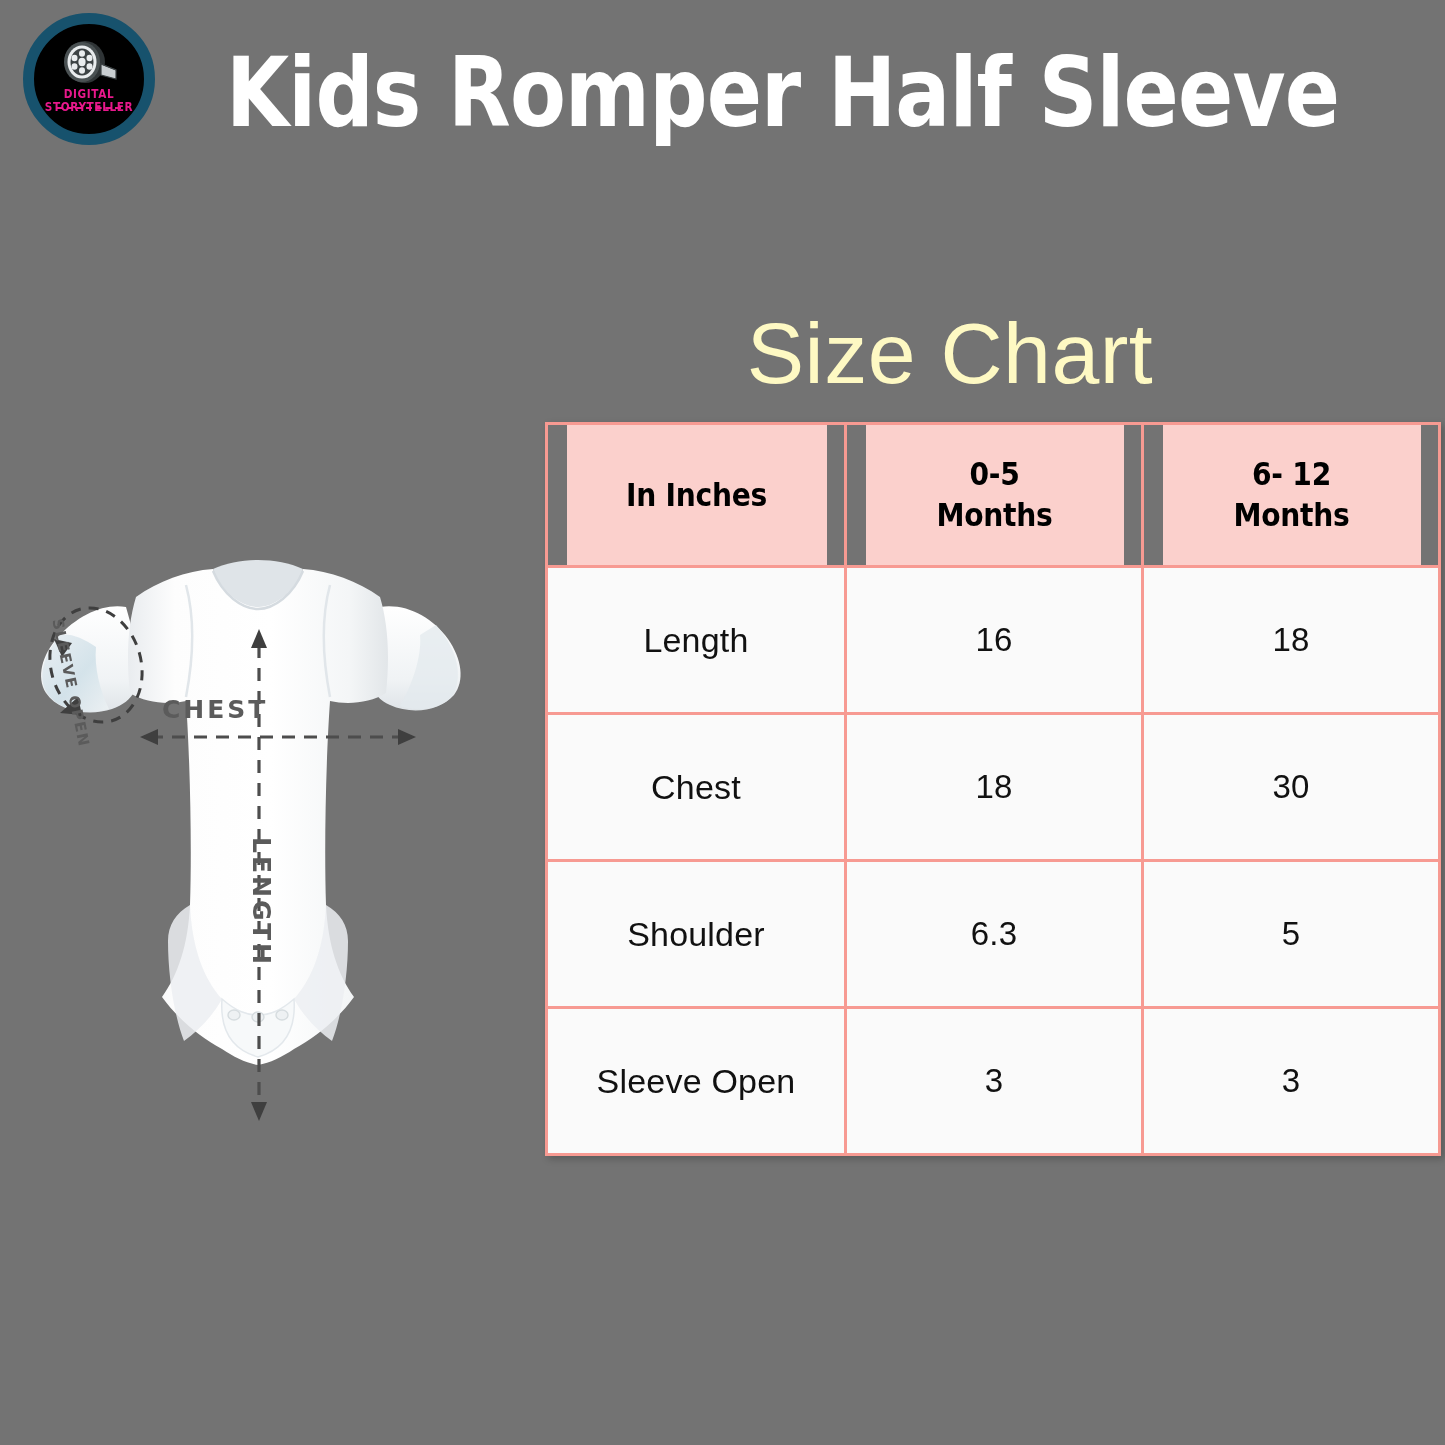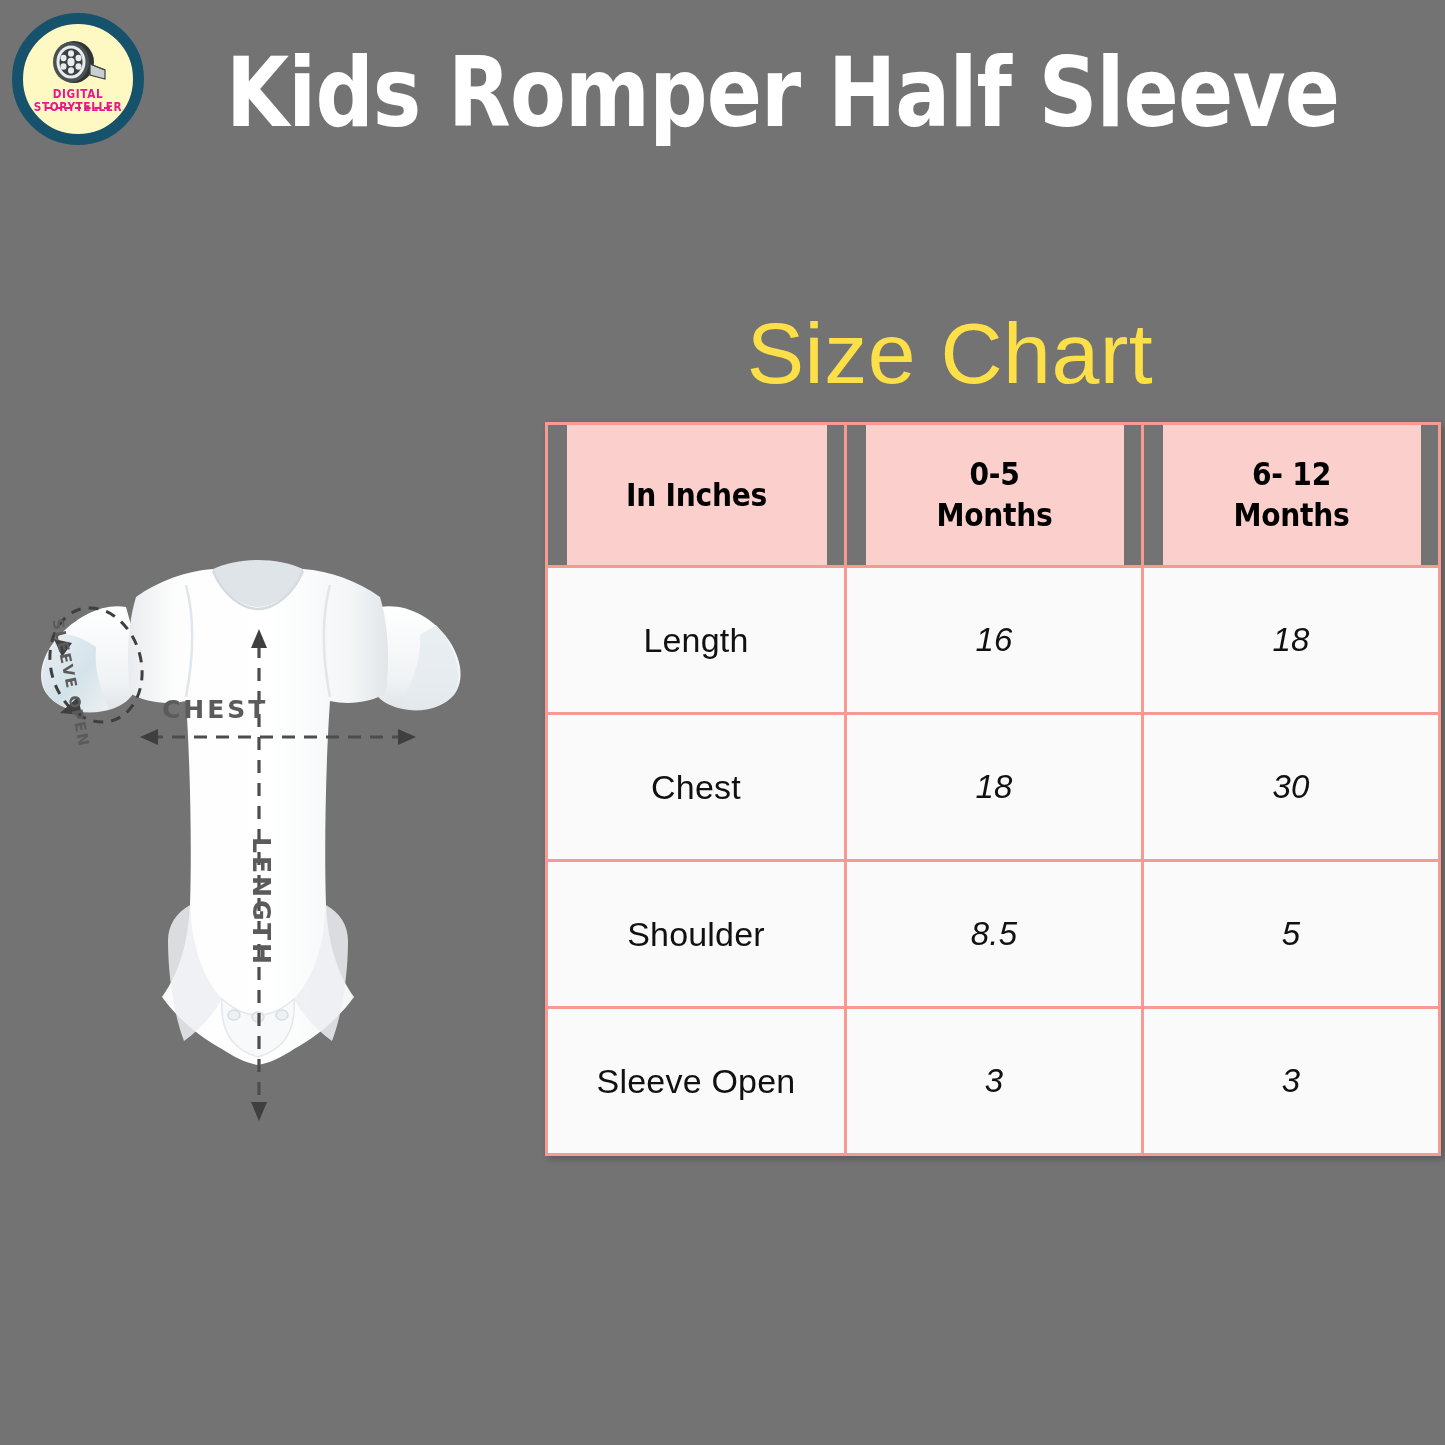--- a/index.html
+++ b/index.html
@@ -11,26 +11,26 @@
     height: 1445px;
     background: #737373;
     font-family: "Liberation Sans", sans-serif;
     overflow: hidden;
     position: relative;
   }
 
   
   #brand-logo {
     position: absolute;
-    left: 12px;
+    left: 23px;
     top: 13px;
     width: 132px;
     height: 132px;
     border-radius: 50%;
-    background: #fef9c3;
+    background: #000000;
     border: 11px solid #17526d;
     box-sizing: border-box;
     overflow: hidden;
   }
   #logo-reel {
     position: absolute;
     left: 50%;
     top: 16px;
     transform: translateX(-50%);
     width: 58px;
@@ -71,21 +71,21 @@
     transform: scaleX(0.84);
     transform-origin: left top;
     white-space: nowrap;
   }
   #section-title {
     position: absolute;
     left: 700px;
     top: 306px;
     width: 500px;
     text-align: center;
-    color: #fde047;
+    color: #fef9c3;
     font-family: "Liberation Sans", sans-serif;
     font-weight: 300;
     font-size: 86px;
     line-height: 1.1;
     letter-spacing: 0.5px;
     white-space: nowrap;
   }
 
   
   #size-table {
@@ -121,21 +121,21 @@
   #size-table tbody td {
     background: #fafafa;
     height: 144px;
     color: #111111;
     font-family: "Liberation Sans", sans-serif;
     font-weight: 400;
     font-size: 34px;
     letter-spacing: 0.2px;
   }
   #size-table tbody td.cell-label { font-size: 34px; }
-  #size-table tbody td.cell-value { font-size: 33px; font-style: italic; }
+  #size-table tbody td.cell-value { font-size: 33px; }
 
   
   #romper-illustration {
     position: absolute;
     left: 8px;
     top: 545px;
     width: 500px;
     height: 600px;
   }
   #romper-svg { display: block; width: 500px; height: 600px; }
@@ -311,21 +311,21 @@
       <td class="cell-value">16</td>
       <td class="cell-value">18</td>
     </tr>
     <tr>
       <td class="cell-label">Chest</td>
       <td class="cell-value">18</td>
       <td class="cell-value">30</td>
     </tr>
     <tr>
       <td class="cell-label">Shoulder</td>
-      <td class="cell-value">8.5</td>
+      <td class="cell-value">6.3</td>
       <td class="cell-value">5</td>
     </tr>
     <tr>
       <td class="cell-label">Sleeve Open</td>
       <td class="cell-value">3</td>
       <td class="cell-value">3</td>
     </tr>
   </tbody>
 </table>
 

